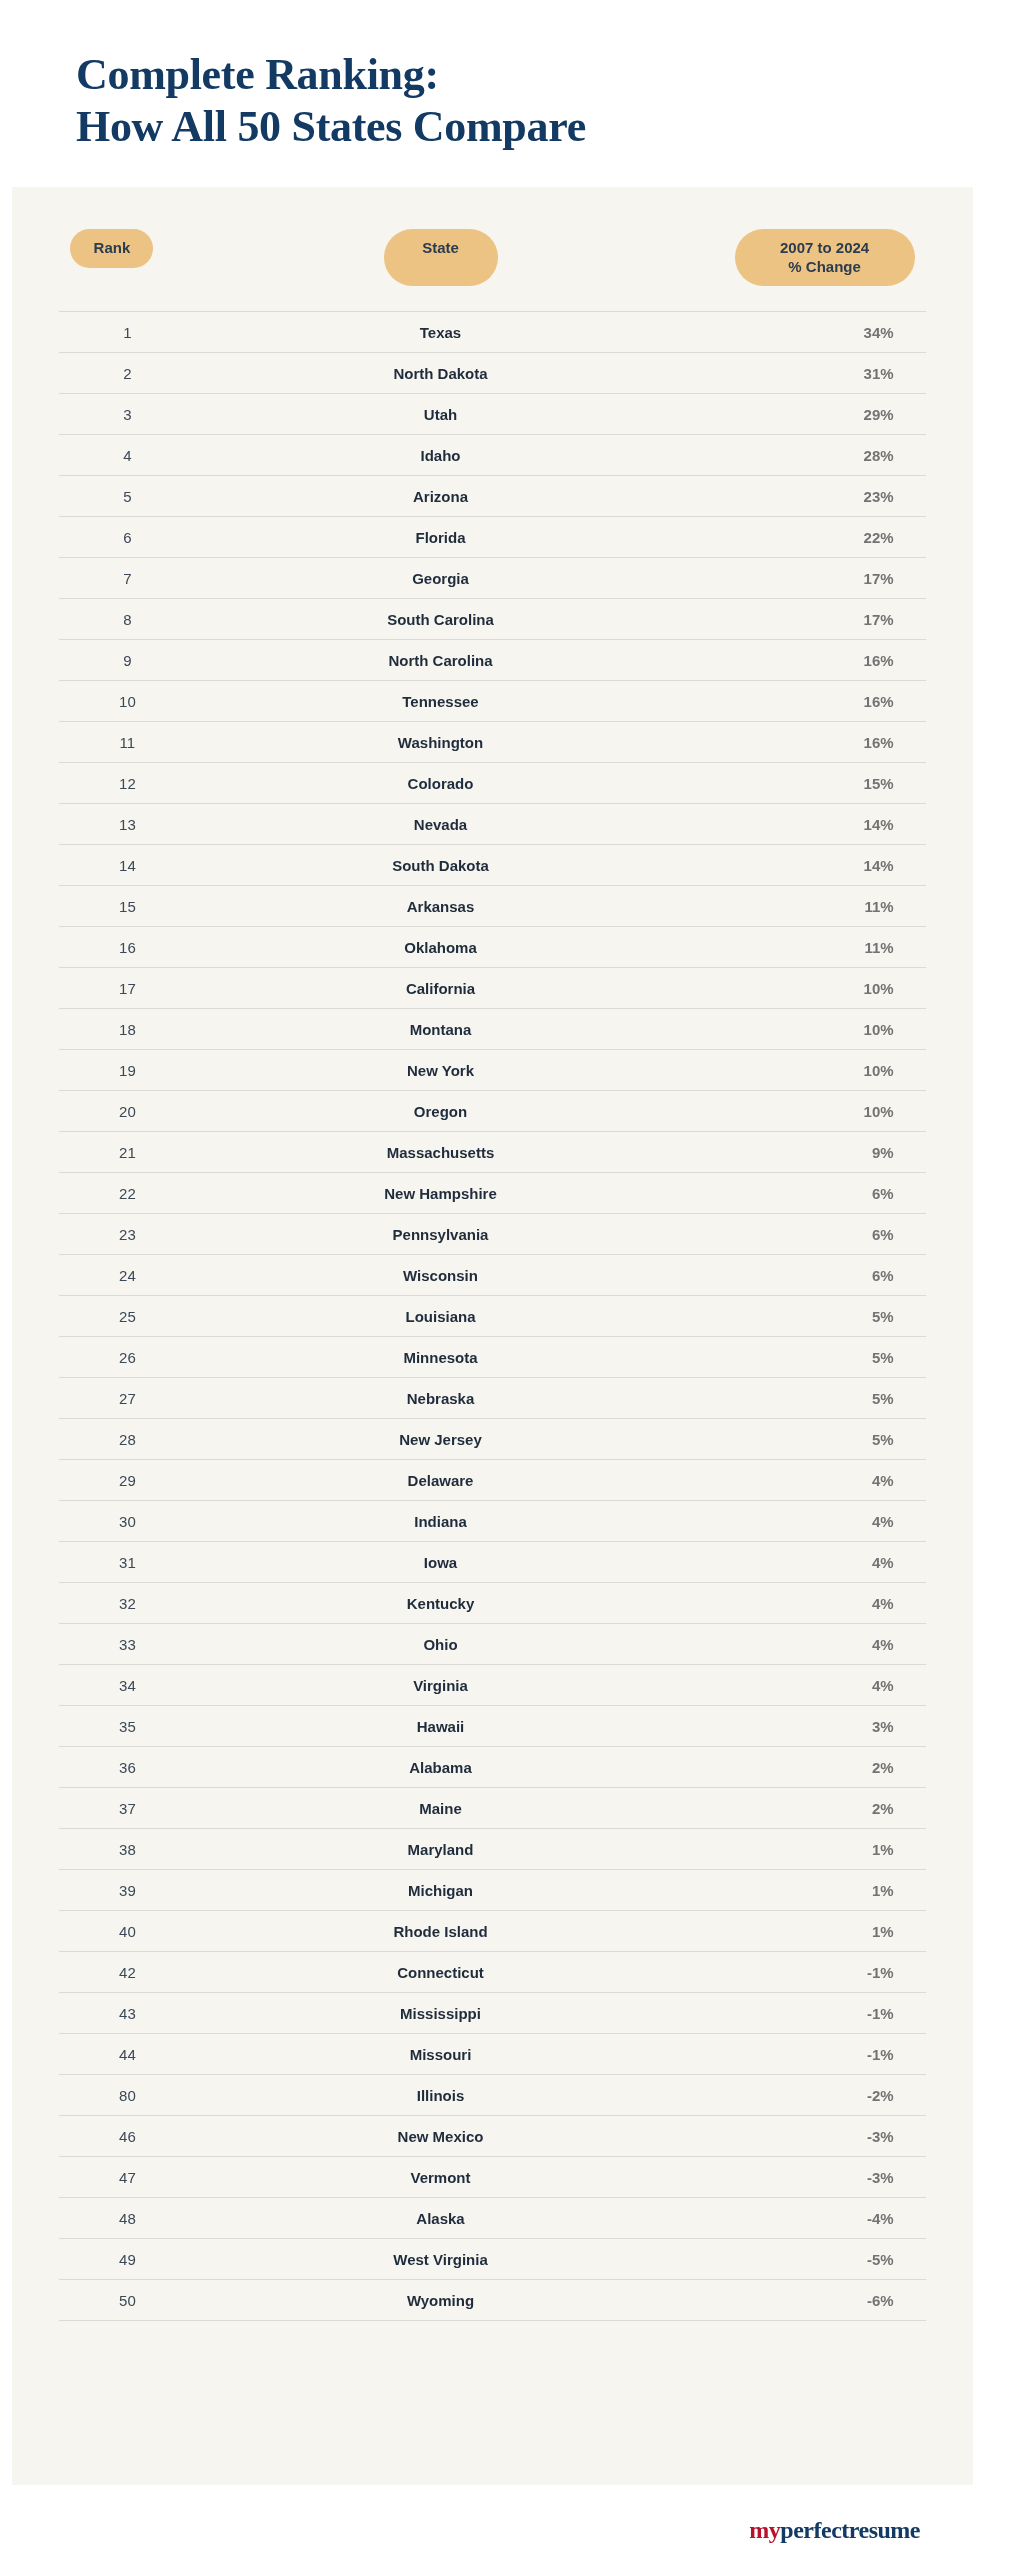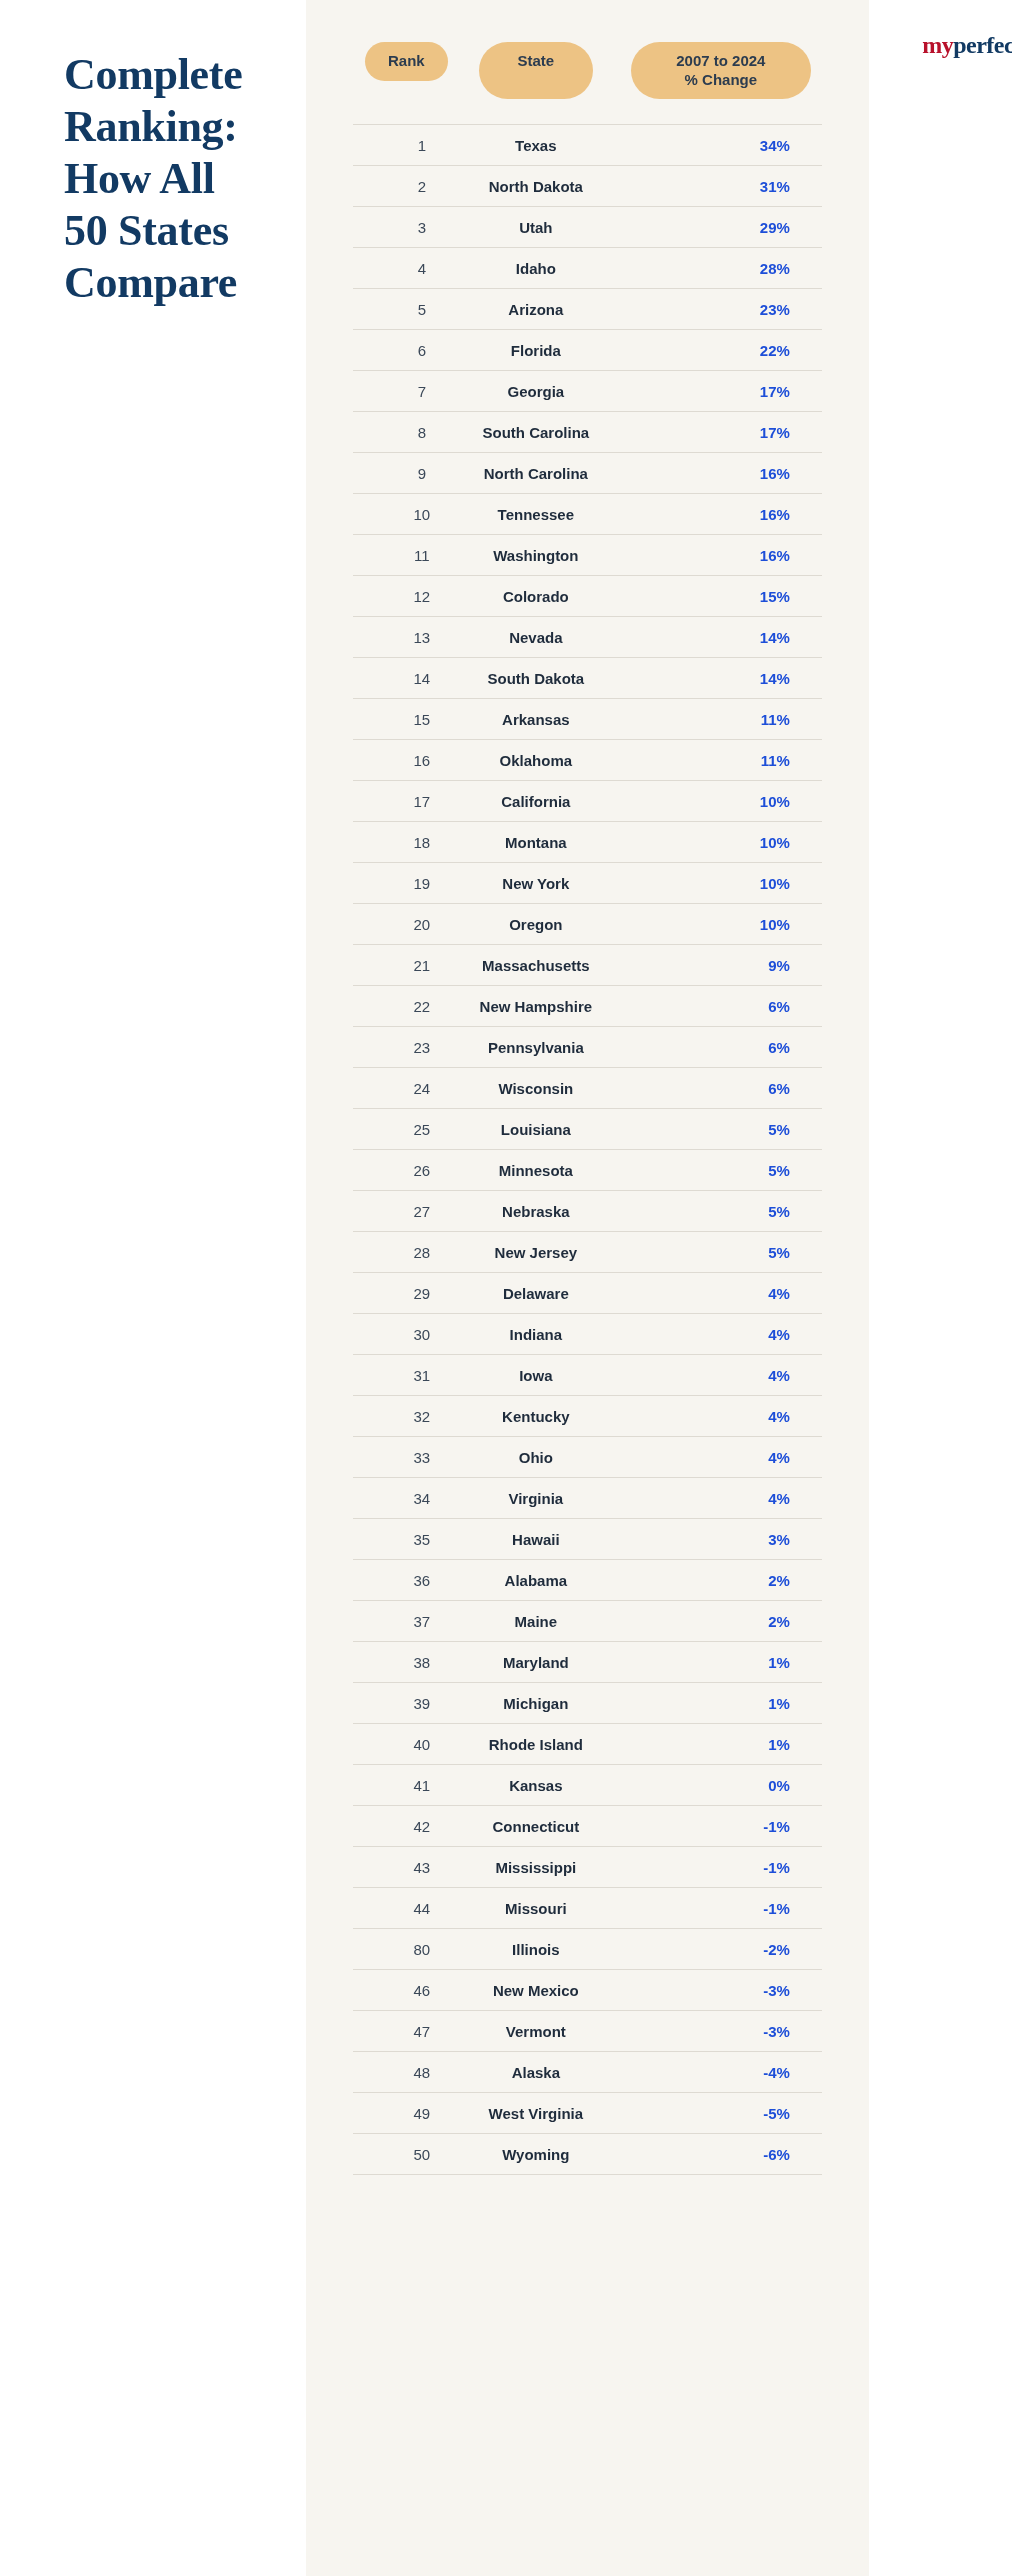--- a/index.html
+++ b/index.html
@@ -5,25 +5,27 @@
   html, body {
     margin: 0;
     padding: 0;
   }
   body {
     width: 1013px;
     background: #ffffff;
     font-family: "Liberation Sans", sans-serif;
   }
   .page {
-    width: 849px;
+    width: 961px;
     min-height: 2576px;
     background: #ffffff;
     box-sizing: border-box;
     display: flex;
+    flex-direction: column;
+    margin-left: 12px;
   }
   
   .header {
     background: #ffffff;
     padding: 49px 64px 34px 64px;
   }
   .header h1 {
     margin: 0;
     font-family: "Liberation Serif", serif;
     font-weight: bold;
@@ -90,21 +92,21 @@
   .cell-state {
     flex: 1 1 auto;
     text-align: center;
     font-weight: bold;
     color: #1f2c3c;
   }
   .cell-change {
     width: 218px;
     text-align: right;
     font-weight: bold;
-    color: #1d4ed8;
+    color: #737373;
     padding-right: 21px;
     box-sizing: border-box;
   }
   
   .footer {
     background: #ffffff;
     height: 91px;
     display: flex;
     align-items: center;
     justify-content: flex-end;
@@ -346,25 +348,20 @@
             <div class="cell cell-rank">39</div>
             <div class="cell cell-state">Michigan</div>
             <div class="cell cell-change">1%</div>
           </div>
           <div class="row">
             <div class="cell cell-rank">40</div>
             <div class="cell cell-state">Rhode Island</div>
             <div class="cell cell-change">1%</div>
           </div>
           <div class="row">
-            <div class="cell cell-rank">41</div>
-            <div class="cell cell-state">Kansas</div>
-            <div class="cell cell-change">0%</div>
-          </div>
-          <div class="row">
             <div class="cell cell-rank">42</div>
             <div class="cell cell-state">Connecticut</div>
             <div class="cell cell-change">-1%</div>
           </div>
           <div class="row">
             <div class="cell cell-rank">43</div>
             <div class="cell cell-state">Mississippi</div>
             <div class="cell cell-change">-1%</div>
           </div>
           <div class="row">

